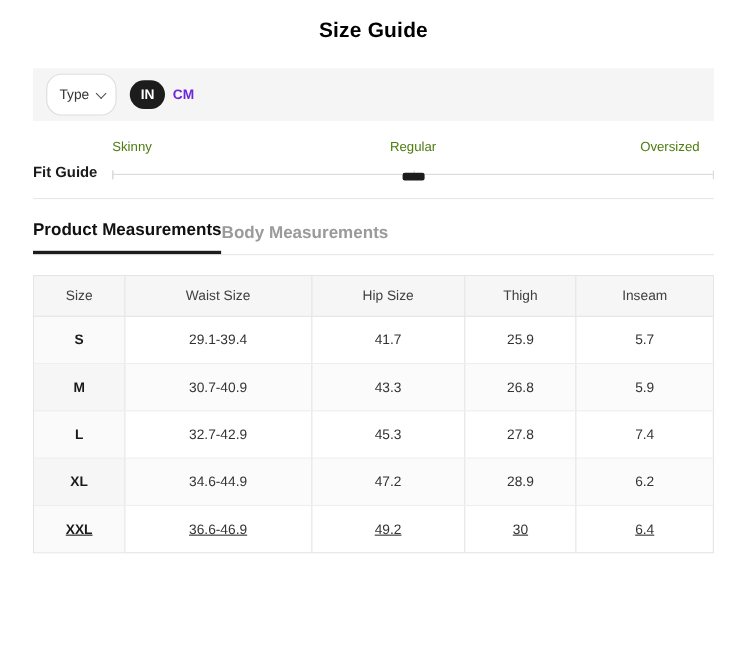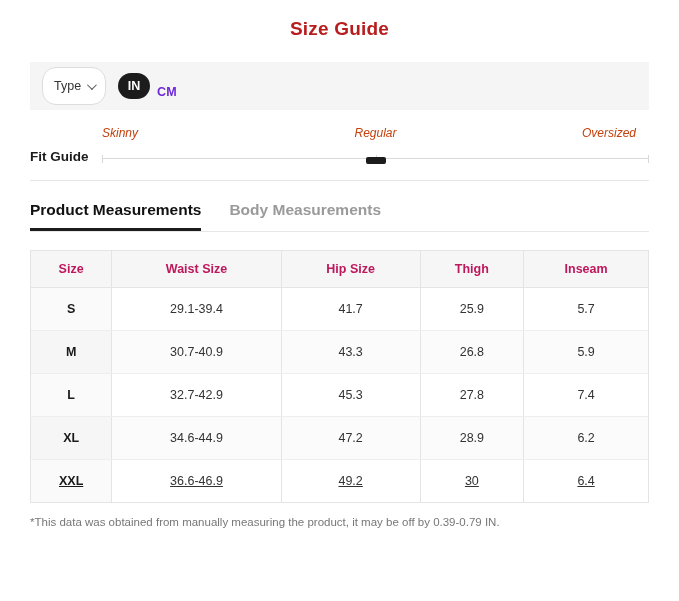--- a/index.html
+++ b/index.html
@@ -14,21 +14,21 @@
   .page {
     position: relative;
     width: 679px;
     height: 601px;
     background: #ffffff;
   }
   .title {
     text-align: center;
     font-size: 19px;
     font-weight: bold;
-    color: #b91c1c;
+    color: #000000;
     letter-spacing: 0.2px;
     padding-top: 18px;
   }
   .switch-bar {
     margin: 22px 30px 0 30px;
     height: 48px;
     background: #f5f5f5;
     display: flex;
     align-items: center;
     padding: 0 14px 0 12px;
@@ -53,21 +53,21 @@
   }
   .chev {
     display: inline-block;
     width: 7px; height: 7px;
     border-right: 1.4px solid #555;
     border-bottom: 1.4px solid #555;
     transform: rotate(45deg) translateY(-2px);
   }
   .unit-toggle {
     display: inline-flex;
-    align-items: flex-end;
+    align-items: center;
     height: 26px;
   }
   .unit {
     font-size: 12.5px;
     font-weight: bold;
     color: #6d28d9;
     padding: 0 7px;
   }
   .unit.active {
     background: #1c1c1c;
@@ -124,44 +124,42 @@
   .tick-seg:last-child::after { right: 0; }
   .slider-labels {
     position: absolute;
     left: 0; right: 0;
     top: 0;
     height: 20px;
   }
   .slider-labels span {
     position: absolute;
     font-size: 12px;
-    color: #c2410c;
+    color: #4d7c0f;
     top: 0;
     white-space: nowrap;
-    font-style: italic;
   }
   .sl-0 { left: 0; }
   .sl-1 { left: 50%; transform: translateX(-50%); }
   .sl-2 { right: 13px; }
   .thumb {
     position: absolute;
     left: 50%;
     transform: translateX(-50%);
     bottom: 4px;
     width: 20px;
     height: 7px;
     background: #1c1c1c;
     border-radius: 2px;
   }
 
   .tabs {
     margin: 14px 30px 0 30px;
     display: flex;
-    align-items: flex-start;
-    gap: 28px;
+    align-items: center;
     border-bottom: 1px solid #e7e7e7;
     padding-bottom: 0;
   }
   .tab {
     font-size: 15.5px;
     padding: 6px 0 9px 0;
     color: #9a9a9a;
     font-weight: bold;
   }
   .tab.active {
@@ -174,22 +172,22 @@
     border: 1px solid #e4e4e4;
   }
   table {
     width: 100%;
     border-collapse: collapse;
     font-size: 12.5px;
   }
   th {
     background: #f6f6f6;
     font-size: 12.5px;
-    font-weight: bold;
-    color: #be185d;
+    font-weight: normal;
+    color: #404040;
     padding: 11px 4px;
     border-right: 1px solid #e4e4e4;
     border-bottom: 1px solid #e4e4e4;
   }
   th:last-child { border-right: none; }
   td {
     text-align: center;
     padding: 14px 4px;
     border-right: 1px solid #e4e4e4;
     border-bottom: 1px solid #eeeeee;
@@ -296,15 +294,14 @@
           <td class="size-col">XXL</td>
           <td>36.6-46.9</td>
           <td>49.2</td>
           <td>30</td>
           <td>6.4</td>
         </tr>
       </tbody>
     </table>
   </div>
 
-  <div class="footnote">*This data was obtained from manually measuring the product, it may be off by 0.39-0.79 IN.</div>
 
 </div>
 
 </body></html>

